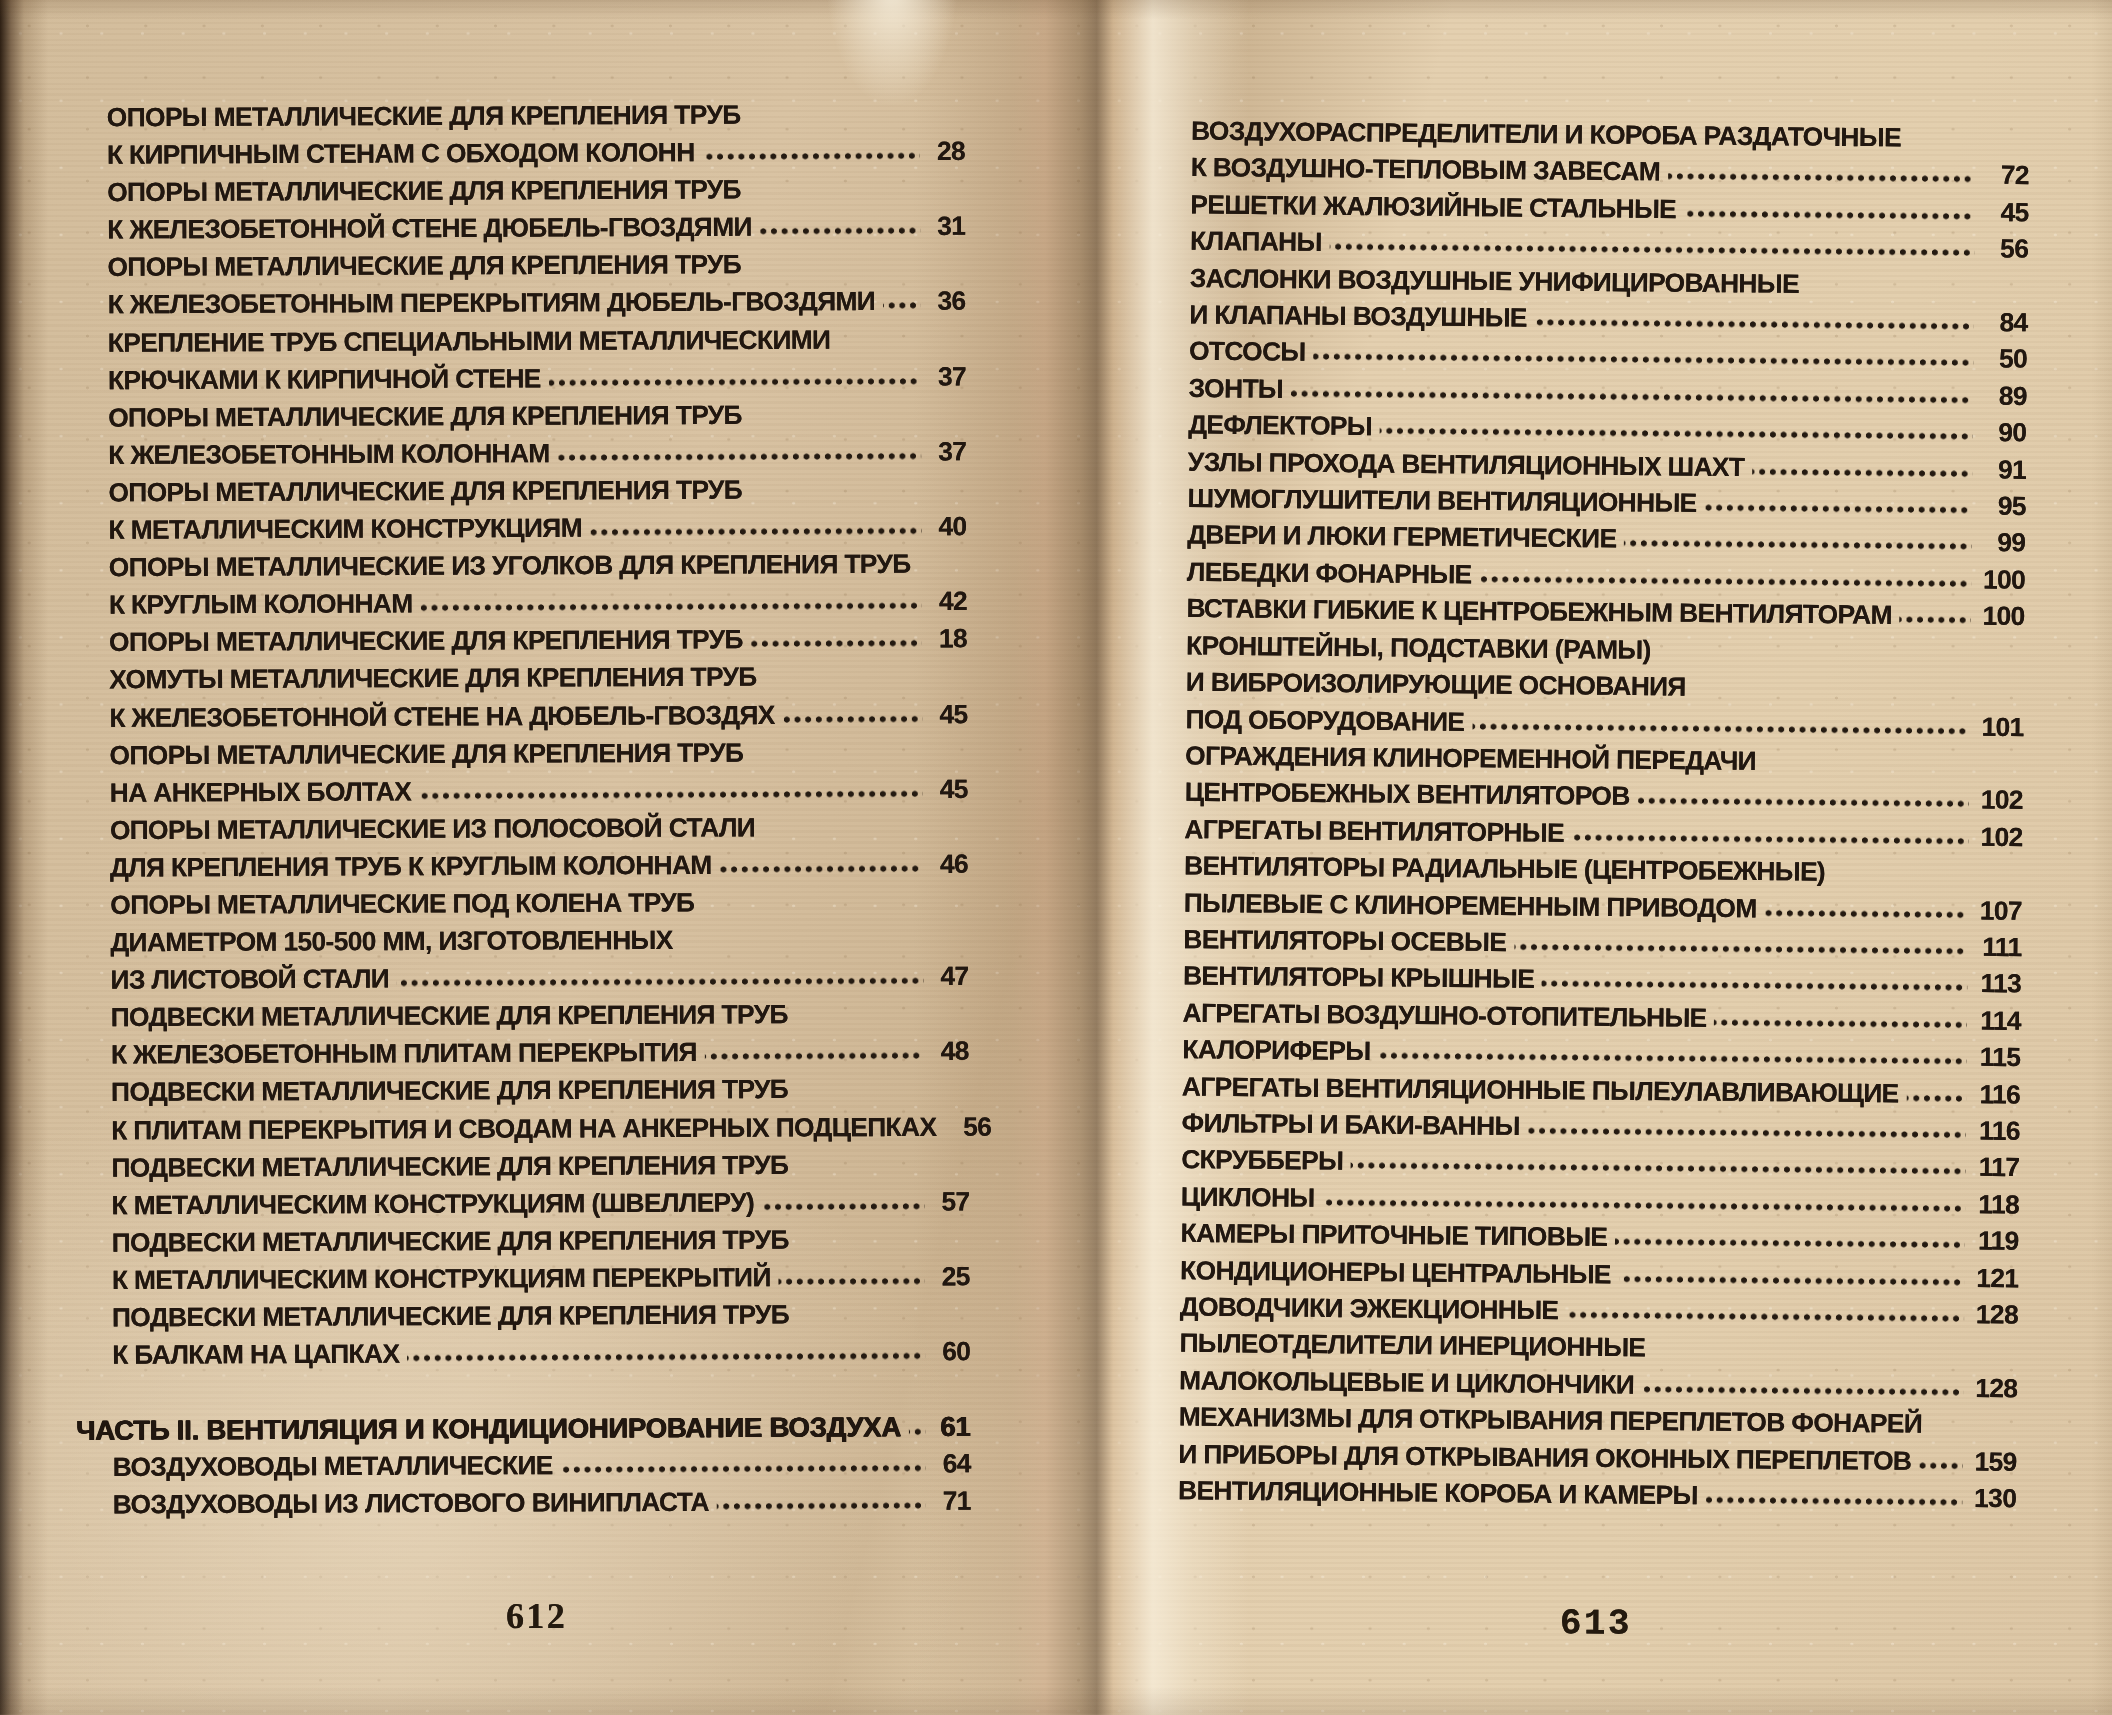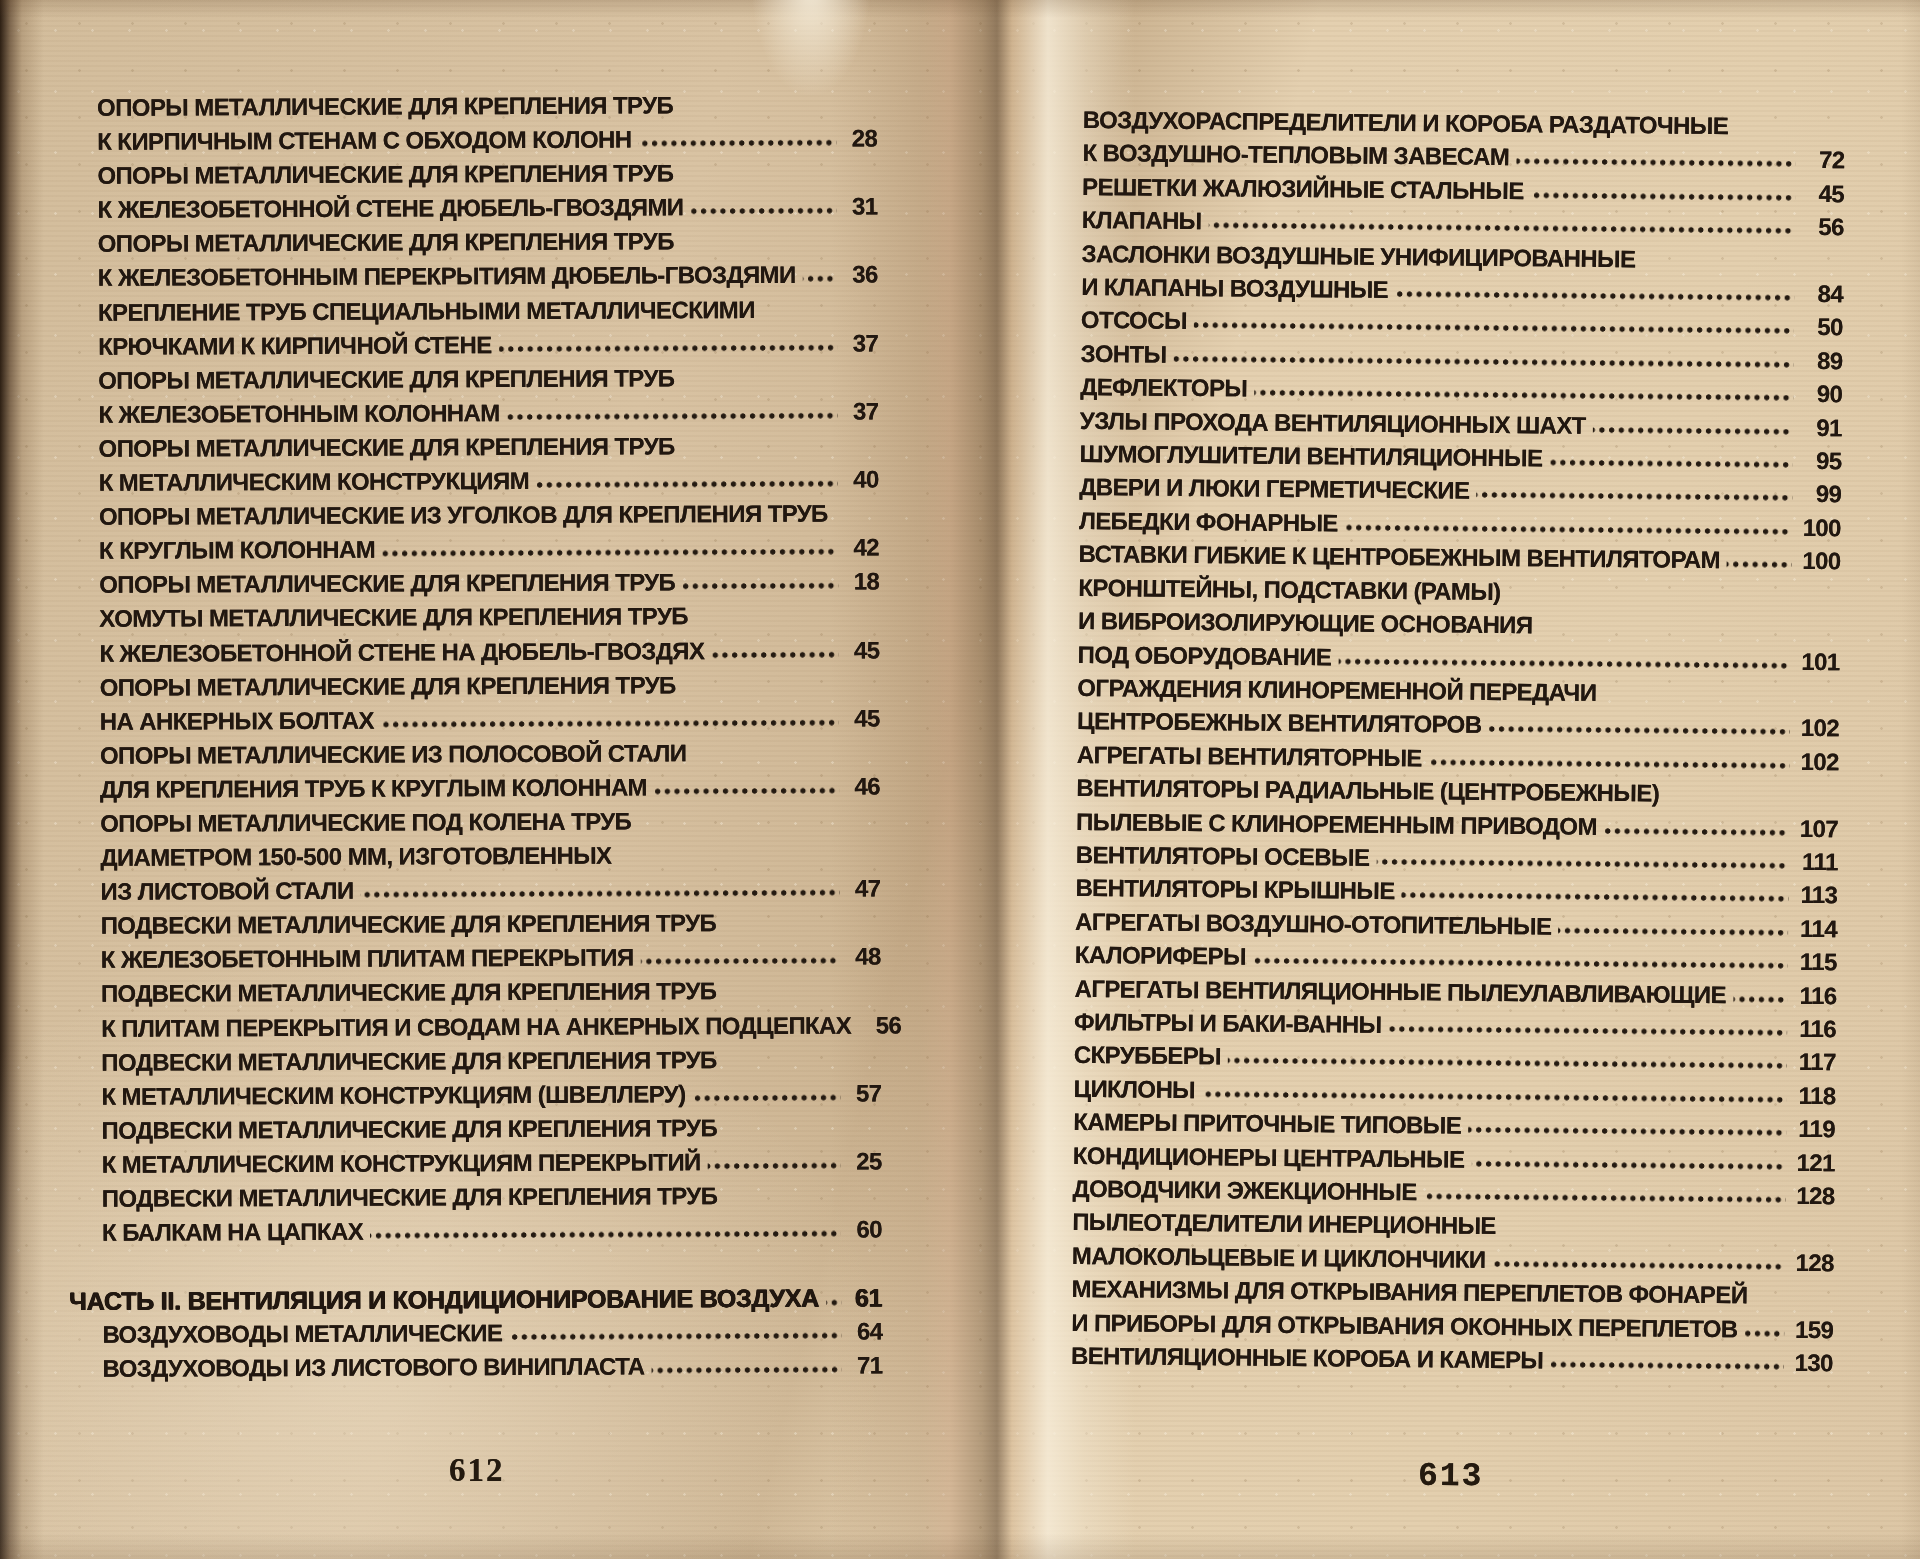--- a/index.html
+++ b/index.html
@@ -46,21 +46,21 @@
   .leader::after{
     content:'';position:absolute;left:7px;right:5px;bottom:1px;height:6px;
     background-image:radial-gradient(circle at 2.6px 3px, #241a11 2.35px, rgba(0,0,0,0) 3px);
     background-repeat:repeat-x;background-size:9.7px 6px;background-position:100% 0;
   }
   .num{margin-left:2px;min-width:42px;text-align:right;}
   .page-left .num{min-width:34px;}
   .folio{position:absolute;font-family:"Liberation Serif",serif;font-weight:bold;
          font-size:33px;color:#241a0f;letter-spacing:2px;
          text-shadow:0 0 0.5px rgba(36,26,15,0.8);}
-  #folio-left{left:449px;top:1452px;}
+  #folio-left{left:460px;top:1452px;}
   #folio-right{left:1418px;top:1458px;transform:rotate(0.4deg);font-family:Liberation Mono, monospace;}
 </style>
 </head>
 <body>
 
 <div class="spread">
   <div class="top-edge"></div>
 
   <div class="page page-left">
     <div class="toc">

